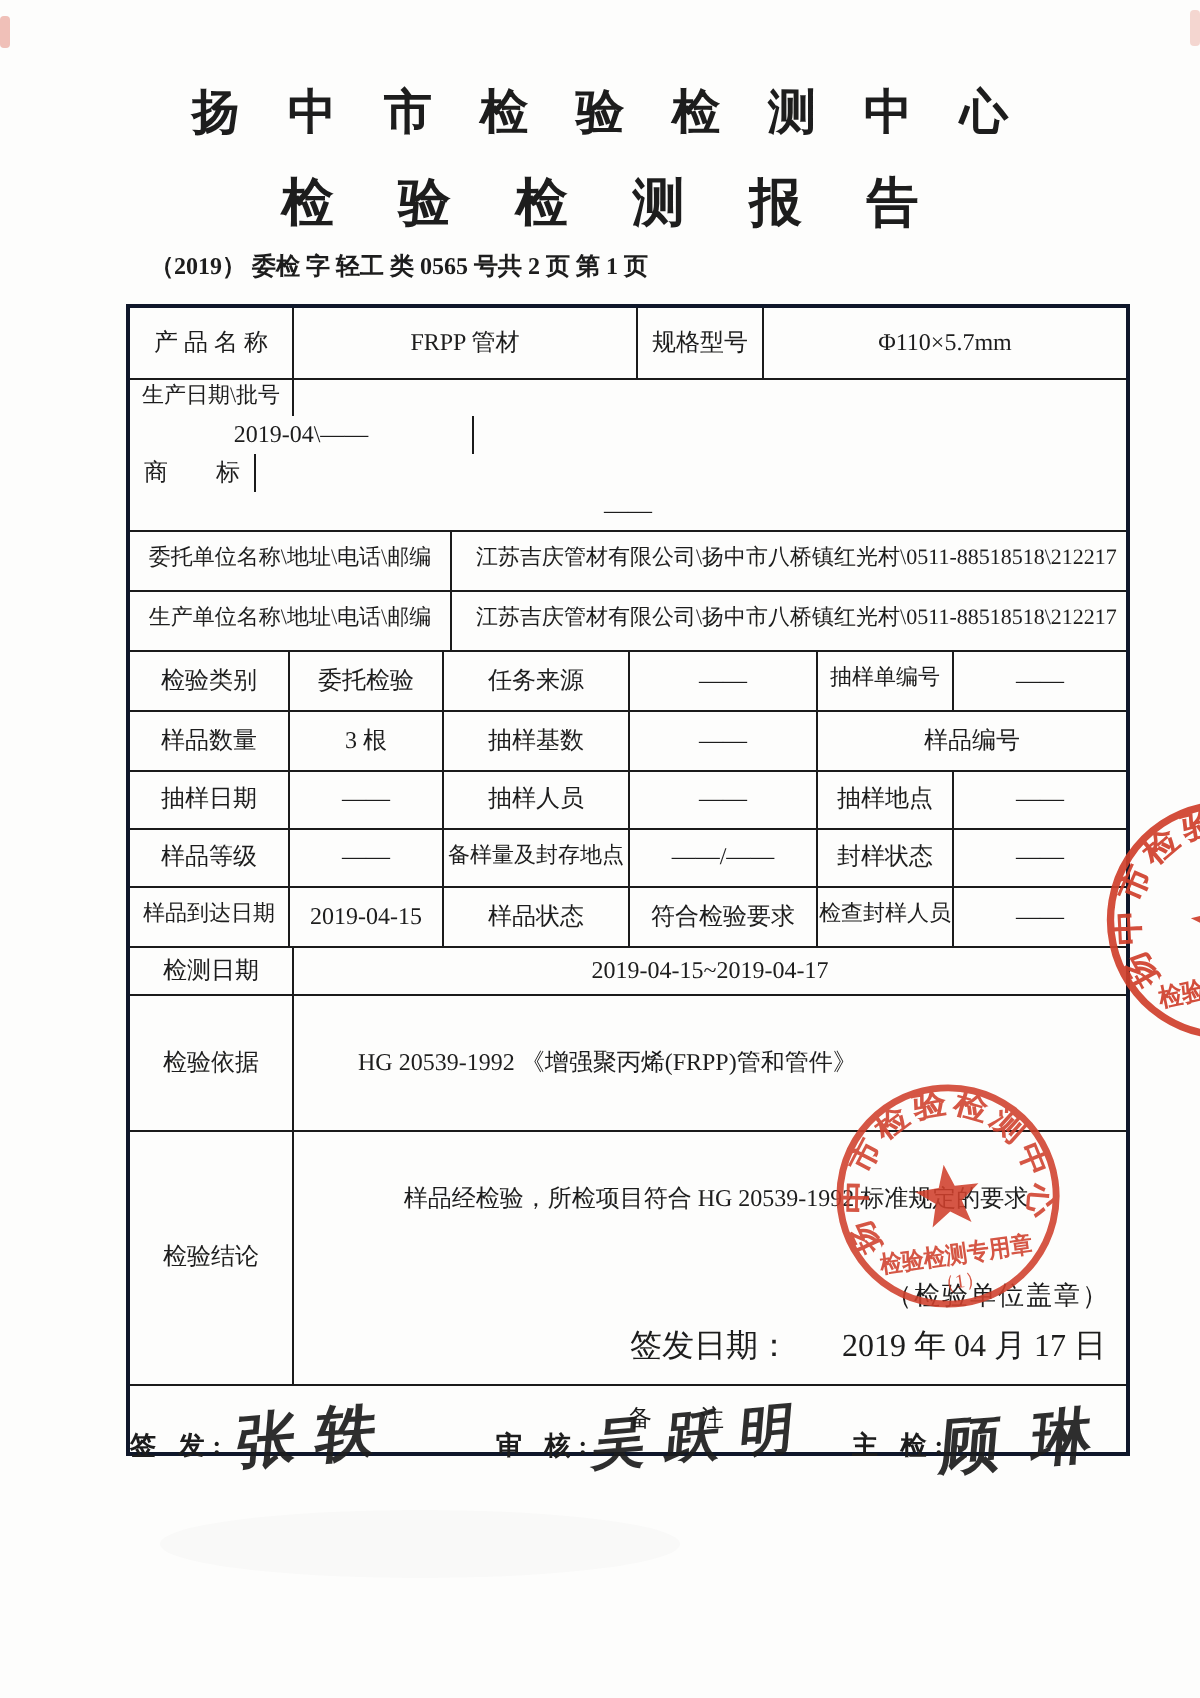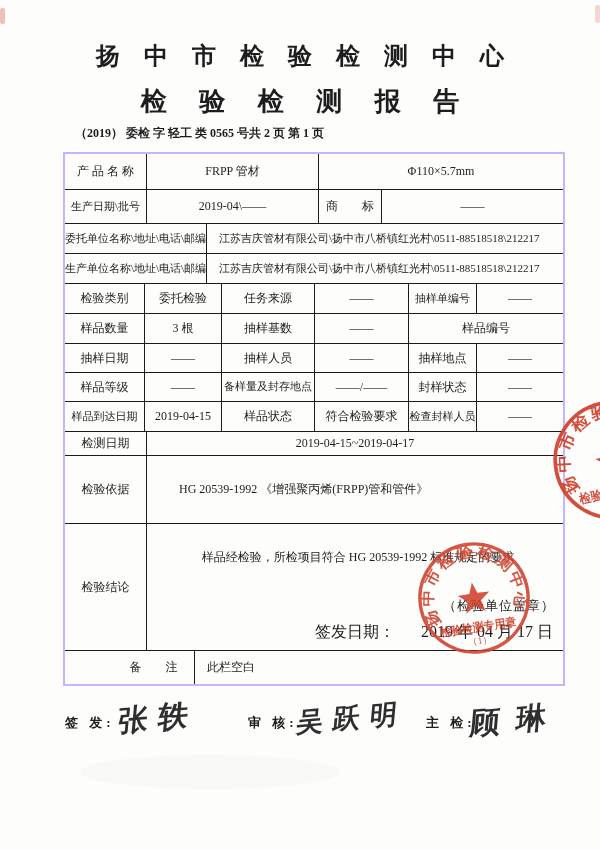--- a/index.html
+++ b/index.html
@@ -22,43 +22,43 @@
     text-indent:13px;white-space:nowrap;
   }
   .ref-line{
     position:absolute;top:125px;left:75px;right:55px;
     display:flex;align-items:center;
     font-size:12px;font-weight:bold;
   }
   
   .report-table{
     position:absolute;left:63px;top:152px;width:502px;
-    border:2px solid #c4b5fd;box-sizing:border-box;background:transparent;
+    border:2px solid #0f172a;box-sizing:border-box;background:transparent;
   }
   .trow{display:flex;border-bottom:1px solid #1b1b1b;box-sizing:border-box;}
   .trow:last-child{border-bottom:none;padding-left:48px;}
   .tc{
     border-right:1px solid #1b1b1b;box-sizing:border-box;
     display:flex;align-items:center;justify-content:center;
     text-align:center;font-size:12px;line-height:1.25;padding:2px 4px;
     white-space:nowrap;overflow:visible;
   }
   .tc:last-child{border-right:none;flex:1;}
   .left{justify-content:flex-start;text-align:left;padding-left:12px;}
   .small{font-size:11px;}
   .w1{width:82px;flex:none;}
   .w2{width:172px;flex:none;}
   .w3{width:63px;flex:none;}
-  .wL{width:142px;flex:none;}
+  .wL{width:161px;flex:none;}
   .s1{width:80px;flex:none;}
   .s2{width:77px;flex:none;}
   .s3{width:93px;flex:none;}
   .s4{width:94px;flex:none;}
   .s5{width:68px;flex:none;}
-  .h36{min-height:36px;} .h34{min-height:34px;} .h30{min-height:30px;}
+  .h36{min-height:36px;} .h34{min-height:34px;flex-direction:column;} .h30{min-height:30px;}
   .h29{min-height:29px;} .h24{min-height:24px;} .h68{min-height:68px;gap:20px;}
   .h127{min-height:127px;} .h33{min-height:33px;}
   .conclusion-cell{position:relative;}
   .conclusion-text{position:absolute;left:14px;top:26px;right:8px;text-align:center;font-size:12px;white-space:normal;}
   .seal-note{position:absolute;right:8px;top:74px;font-size:13px;letter-spacing:1px;}
   .issue-line{position:absolute;right:10px;top:98px;font-size:16px;display:flex;}
   .issue-line .gap{display:inline-block;width:26px;}
   
   .stamp{position:absolute;color:#d0402c;pointer-events:none;}
   .stamp-main{left:415px;top:539px;width:118px;height:118px;transform:rotate(-8deg);opacity:.88;}
@@ -88,20 +88,21 @@
   <div class="ref-line">
     <span>（2019） 委检 字 轻工 类 0565 号</span>
     <span>共 2 页 第 1 页</span>
   </div>
 
   <div class="report-table">
 
     <div class="trow h36">
       <div class="tc w1">产 品 名 称</div>
       <div class="tc w2">FRPP 管材</div>
+      <div class="tc w3">规格型号</div>
       <div class="tc">Φ110×5.7mm</div>
     </div>
 
     <div class="trow h34">
       <div class="tc w1 small">生产日期\批号</div>
       <div class="tc w2">2019-04\——</div>
       <div class="tc w3">商　　标</div>
       <div class="tc">——</div>
     </div>
 
@@ -177,21 +178,20 @@
         <div class="issue-line">
           <span>签发日期：</span>
           <span class="gap"></span>
           <span>2019 年 04 月 17 日</span>
         </div>
       </div>
     </div>
 
     <div class="trow h33">
       <div class="tc w1">备　　注</div>
-      <div class="tc left">此栏空白</div>
     </div>
 
   </div>
 
   <svg class="stamp stamp-main" viewBox="0 0 120 120">
     <circle cx="60" cy="60" r="55" fill="none" stroke="currentColor" stroke-width="3.5"></circle>
     <path id="arcpath1" d="M 23.6 81 A 42 42 0 1 1 96.4 81" fill="none"></path>
     <text font-size="15" font-weight="bold" fill="currentColor" letter-spacing="2">
       <textPath href="#arcpath1" startOffset="0" textLength="172" lengthAdjust="spacingAndGlyphs">扬中市检验检测中心</textPath>
     </text>

